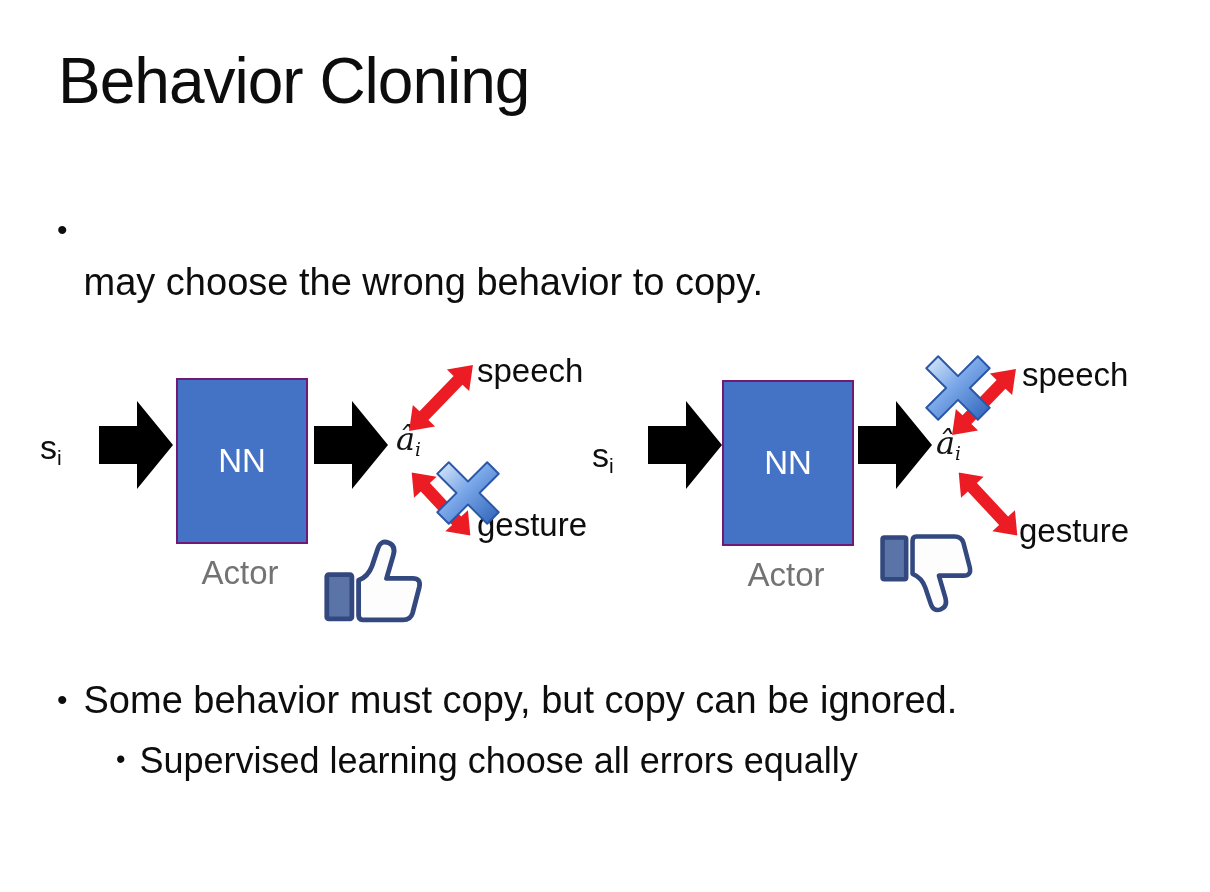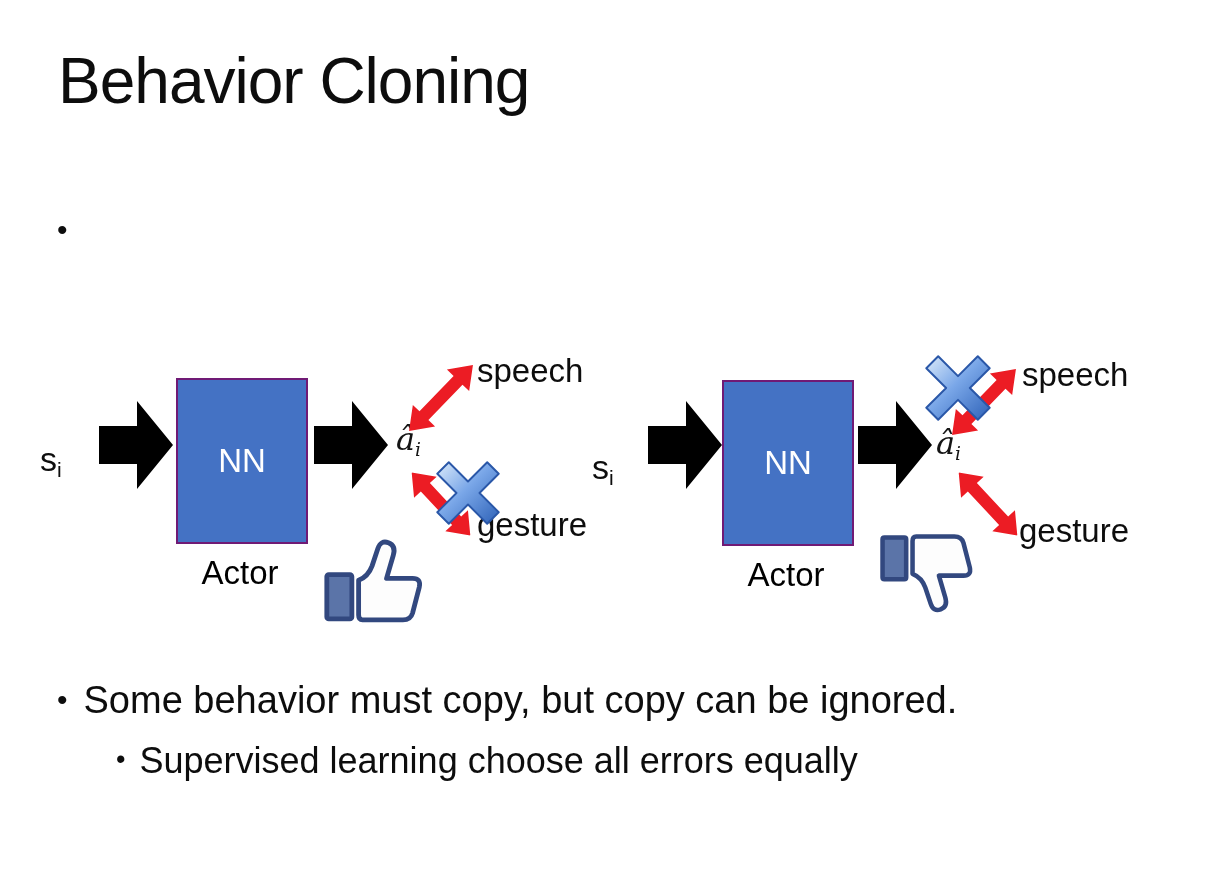--- a/index.html
+++ b/index.html
@@ -23,23 +23,23 @@
   .bullet-sub .bullet-dot{font-size:27px;margin-right:14px;}
   .nn-box{
     position:absolute;width:128px;height:162px;
     background:var(--nn_box_blue,#4472C4);
     border:2px solid #701a75;
     display:flex;align-items:center;justify-content:center;
     color:#fff;font-size:33px;
   }
   .actor-label{
     position:absolute;width:132px;text-align:center;
-    font-size:33px;color:#000000;
-  }
-  .io-label{position:absolute;font-size:34px;color:#0d0d0d;margin-top:12px;}
+    font-size:33px;color:#737373;
+  }
+  .io-label{position:absolute;font-size:34px;color:#0d0d0d;}
   .io-label .sub{font-size:0.62em;vertical-align:-0.3em;}
   .out-label{
     position:absolute;font-family:"DejaVu Serif",serif;font-style:italic;
     font-size:32px;color:#141414;
   }
   .out-label .sub{font-size:0.58em;vertical-align:-0.32em;}
   .branch-label{position:absolute;font-size:33px;color:#0d0d0d;}
 
   .block-arrow{position:absolute;width:74px;height:92px;}
   .block-arrow polygon{fill:var(--arrow_black,#000);}
@@ -59,21 +59,21 @@
 </style>
 </head>
 <body>
 
 <div class="slide">
 
   <div class="title">Behavior Cloning</div>
 
   <div class="bullet-row" style="left:57px;top:205px;">
     <span class="bullet-dot">•</span>
-    <span class="bullet-text"><br></span>
+    <span class="bullet-text"><br><span>may choose the wrong behavior to copy.</span></span>
   </div>
 
   <div class="io-label" style="left:40px;top:428px;">
     <span>s</span><span class="sub">i</span>
   </div>
 
   <div class="block-arrow" style="left:99px;top:399px;">
     <svg viewBox="0 0 74 92">
         <polygon points="0,27 38,27 38,2 74,46 38,90 38,65 0,65"></polygon>
       </svg>

